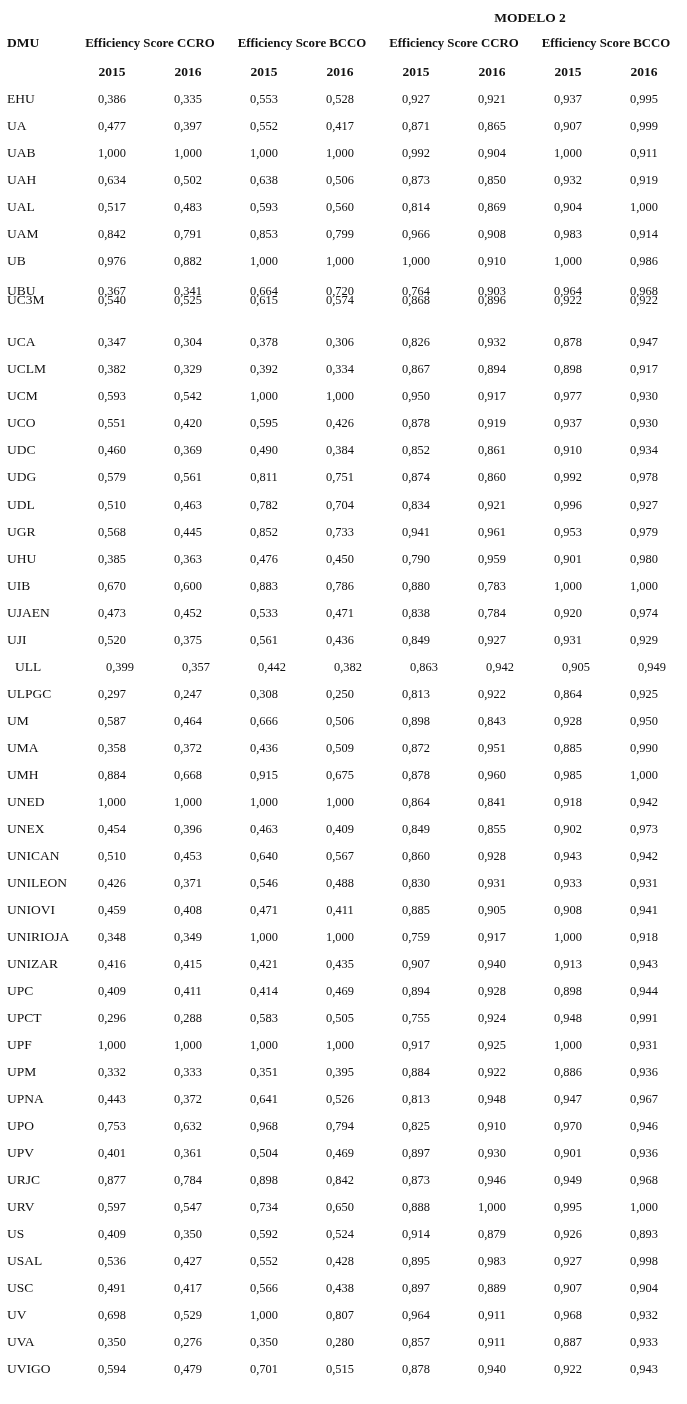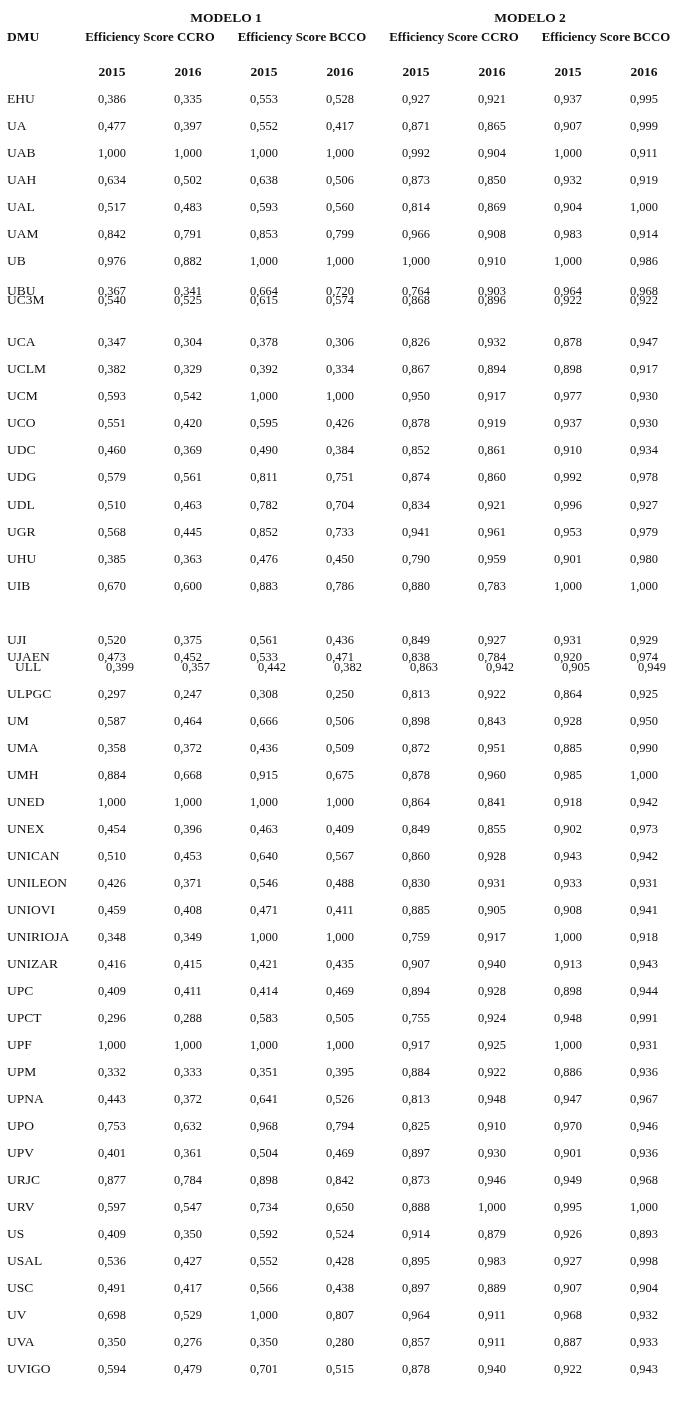--- a/index.html
+++ b/index.html
@@ -32,25 +32,24 @@
   .s2 { left: 379px; }
   .s3 { left: 531px; }
   .yr { width: 60px; text-align: center; font-weight: bold; }
 </style>
 </head>
 <body>
 
 <div class="tbl">
 
   <div class="row" style="top:4px">
-    <span class="cell grp g1">MODELO 1</span>
     <span class="cell grp g2">MODELO 2</span>
   </div>
 
-  <div class="row" style="top:23px">
+  <div class="row" style="top:29px">
     <span class="cell hdr dmu">DMU</span>
     <span class="cell sub s0">Efficiency Score CCRO</span>
     <span class="cell sub s1">Efficiency Score BCCO</span>
     <span class="cell sub s2">Efficiency Score CCRO</span>
     <span class="cell sub s3">Efficiency Score BCCO</span>
   </div>
 
   <div class="row" style="top:58px">
     <span class="cell yr c0">2015</span>
     <span class="cell yr c1">2016</span>
@@ -265,21 +264,21 @@
         <span class="cell dmu">UIB</span>
         <span class="cell num c0">0,670</span>
         <span class="cell num c1">0,600</span>
         <span class="cell num c2">0,883</span>
         <span class="cell num c3">0,786</span>
         <span class="cell num c4">0,880</span>
         <span class="cell num c5">0,783</span>
         <span class="cell num c6">1,000</span>
         <span class="cell num c7">1,000</span>
       </div>
-      <div class="row" style="top: 598.6px; margin-top: 44px;">
+      <div class="row" style="top: 598.6px;">
         <span class="cell dmu">UJAEN</span>
         <span class="cell num c0">0,473</span>
         <span class="cell num c1">0,452</span>
         <span class="cell num c2">0,533</span>
         <span class="cell num c3">0,471</span>
         <span class="cell num c4">0,838</span>
         <span class="cell num c5">0,784</span>
         <span class="cell num c6">0,920</span>
         <span class="cell num c7">0,974</span>
       </div>

